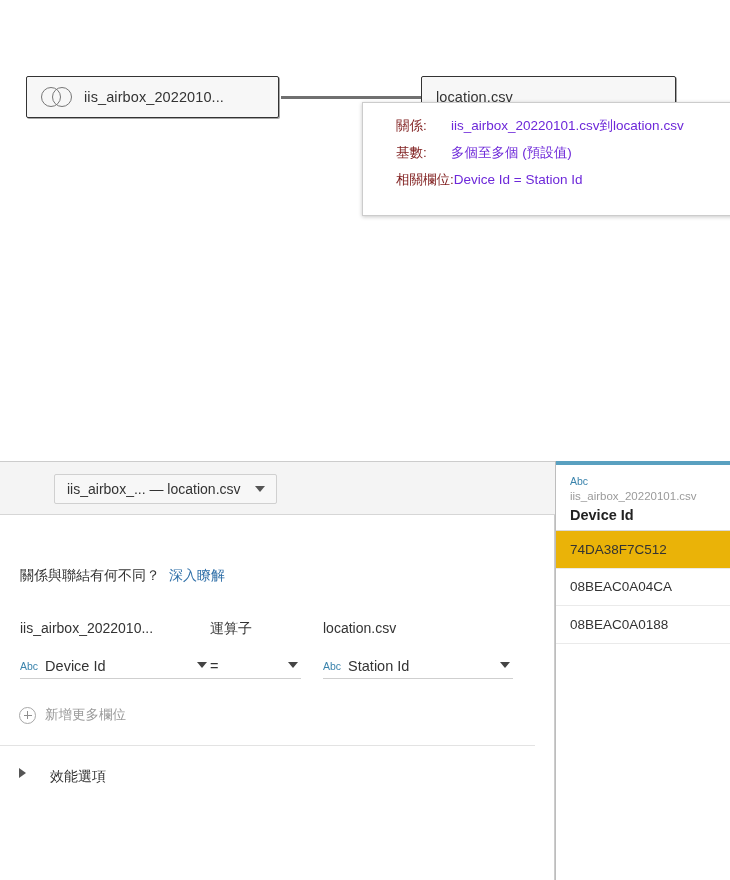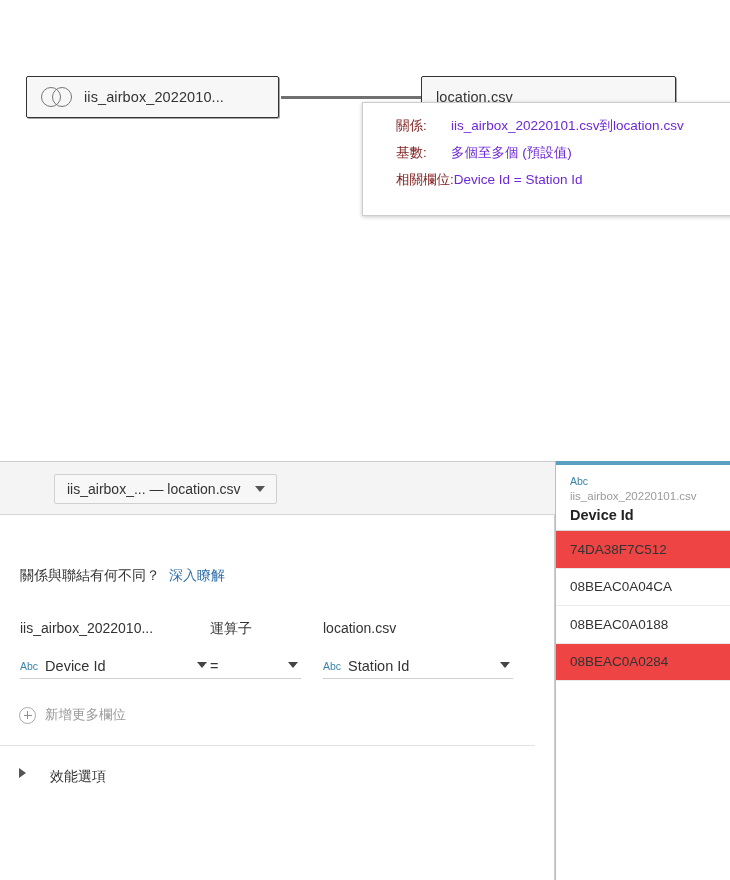--- a/index.html
+++ b/index.html
@@ -332,21 +332,21 @@
     height: 37.5px;
     display: flex;
     align-items: center;
     padding-left: 14px;
     font-size: 13.5px;
     color: #333333;
     border-bottom: 1px solid #eaeaea;
     white-space: nowrap;
     cursor: default;
   }
-  .grid-row.alt { background: #ef4444; }
+  .grid-row.alt { background: #eab308; }
 </style>
 </head>
 <body>
 
 <div id="app">
 
   <div id="canvas">
 
     <div id="rel-link"></div>
 
@@ -454,19 +454,16 @@
     <div id="grid-rows">
         <div class="grid-row alt">
           <span>74DA38F7C512</span>
         </div>
         <div class="grid-row">
           <span>08BEAC0A04CA</span>
         </div>
         <div class="grid-row">
           <span>08BEAC0A0188</span>
         </div>
-        <div class="grid-row alt">
-          <span>08BEAC0A0284</span>
-        </div>
       </div>
   </div>
 
 </div>
 
 </body></html>

